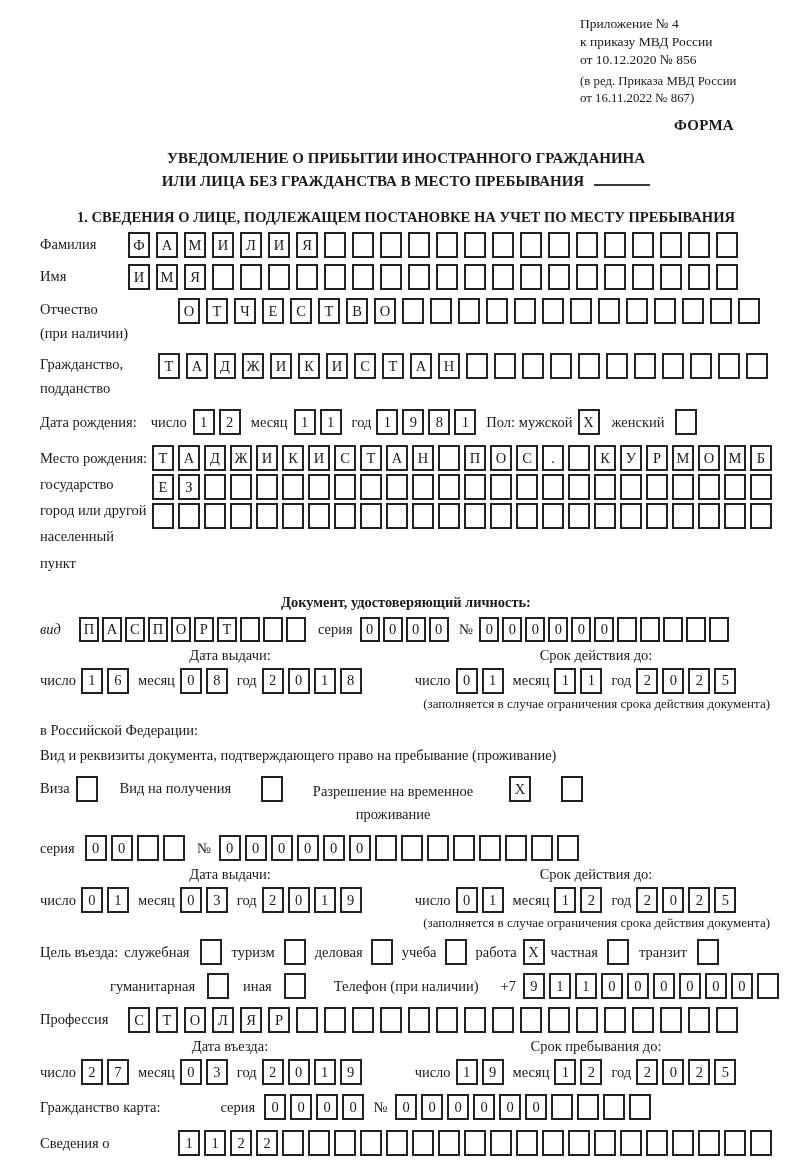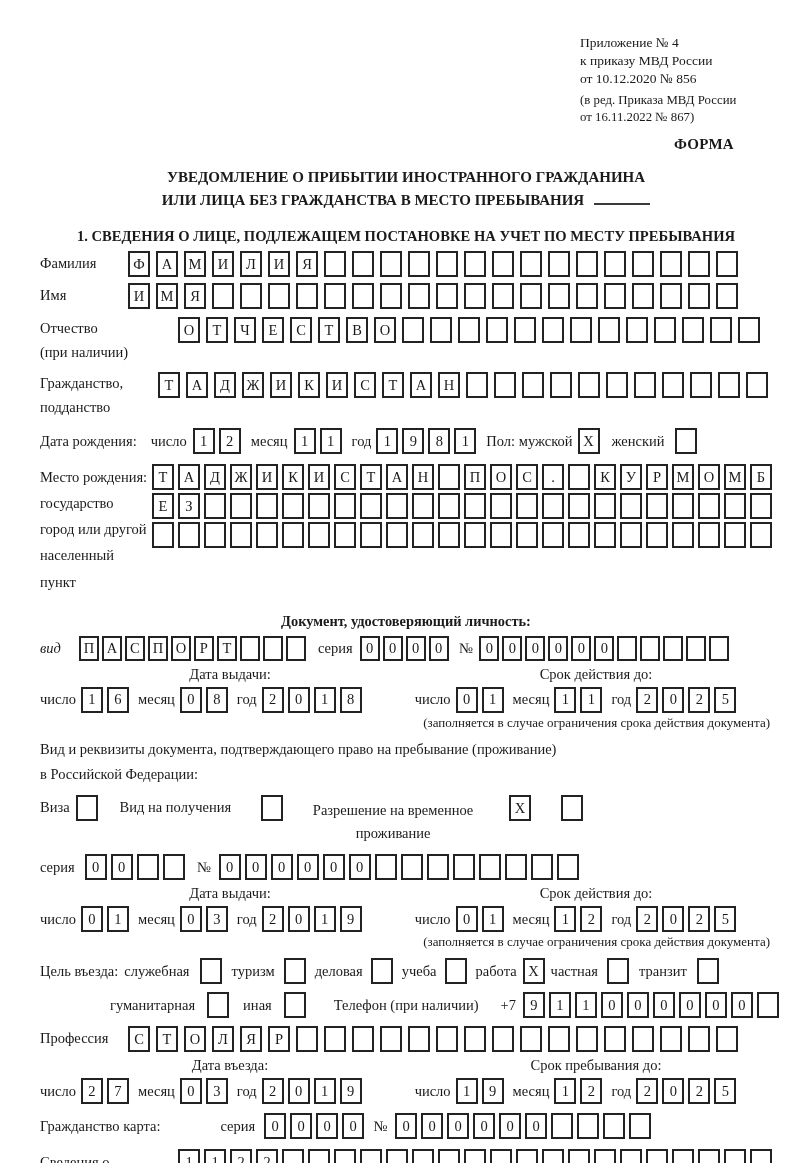--- a/index.html
+++ b/index.html
@@ -1,21 +1,21 @@
 <!DOCTYPE html>
 <html><head>
 <meta charset="utf-8">
 <style>
   * { box-sizing: border-box; }
   html, body { margin: 0; padding: 0; background: #ffffff; }
   .page {
     width: 800px; height: 1163px; overflow: hidden; position: relative;
     background: #ffffff; color: #1a1a1a;
     font-family: "Liberation Serif", "DejaVu Serif", serif;
-    font-size: 14.5px; padding: 34px 28px 0 40px;
+    font-size: 14.5px; padding: 15px 28px 0 40px;
   }
   
   .annex { margin-left: auto; width: 192px; font-size: 13.5px; line-height: 1.32; }
   .annex .amend { margin-top: 5px; font-size: 12.8px; }
   .forma { text-align: right; padding-right: 38px; font-weight: bold; font-size: 15px; margin-top: 10px; letter-spacing: .3px; }
   
   .title { text-align: center; font-weight: bold; font-size: 15px; line-height: 1.5; margin-top: 13px; }
   .uline { display: inline-block; width: 56px; border-bottom: 2px solid #3a3a3a; margin-left: 10px; height: 14px; }
   .sec-heading { text-align: center; font-weight: bold; font-size: 14.6px; margin-top: 17px; }
   
@@ -388,22 +388,22 @@
           <span class="cell">2</span>
           <span class="cell">0</span>
           <span class="cell">2</span>
           <span class="cell">5</span>
         </span>
     </span>
   </div>
   <div class="footnote">(заполняется в случае ограничения срока действия документа)</div>
 
   <div style="margin-top:6px;line-height:1.75;">
+    <div>в Российской Федерации:</div>
     <div>Вид и реквизиты документа, подтверждающего право на пребывание (проживание)</div>
-    <div>в Российской Федерации:</div>
   </div>
 
   <div class="optrow">
     <span class="opt">
       <span class="lbl">Виза</span>
       <span class="cbx" style="margin-left:6px;"></span>
     </span>
     <span class="opt" style="margin-left:22px;">
       <span class="lbl">Вид на получения</span>
       <span class="cbx" style="margin-left:30px;"></span>

